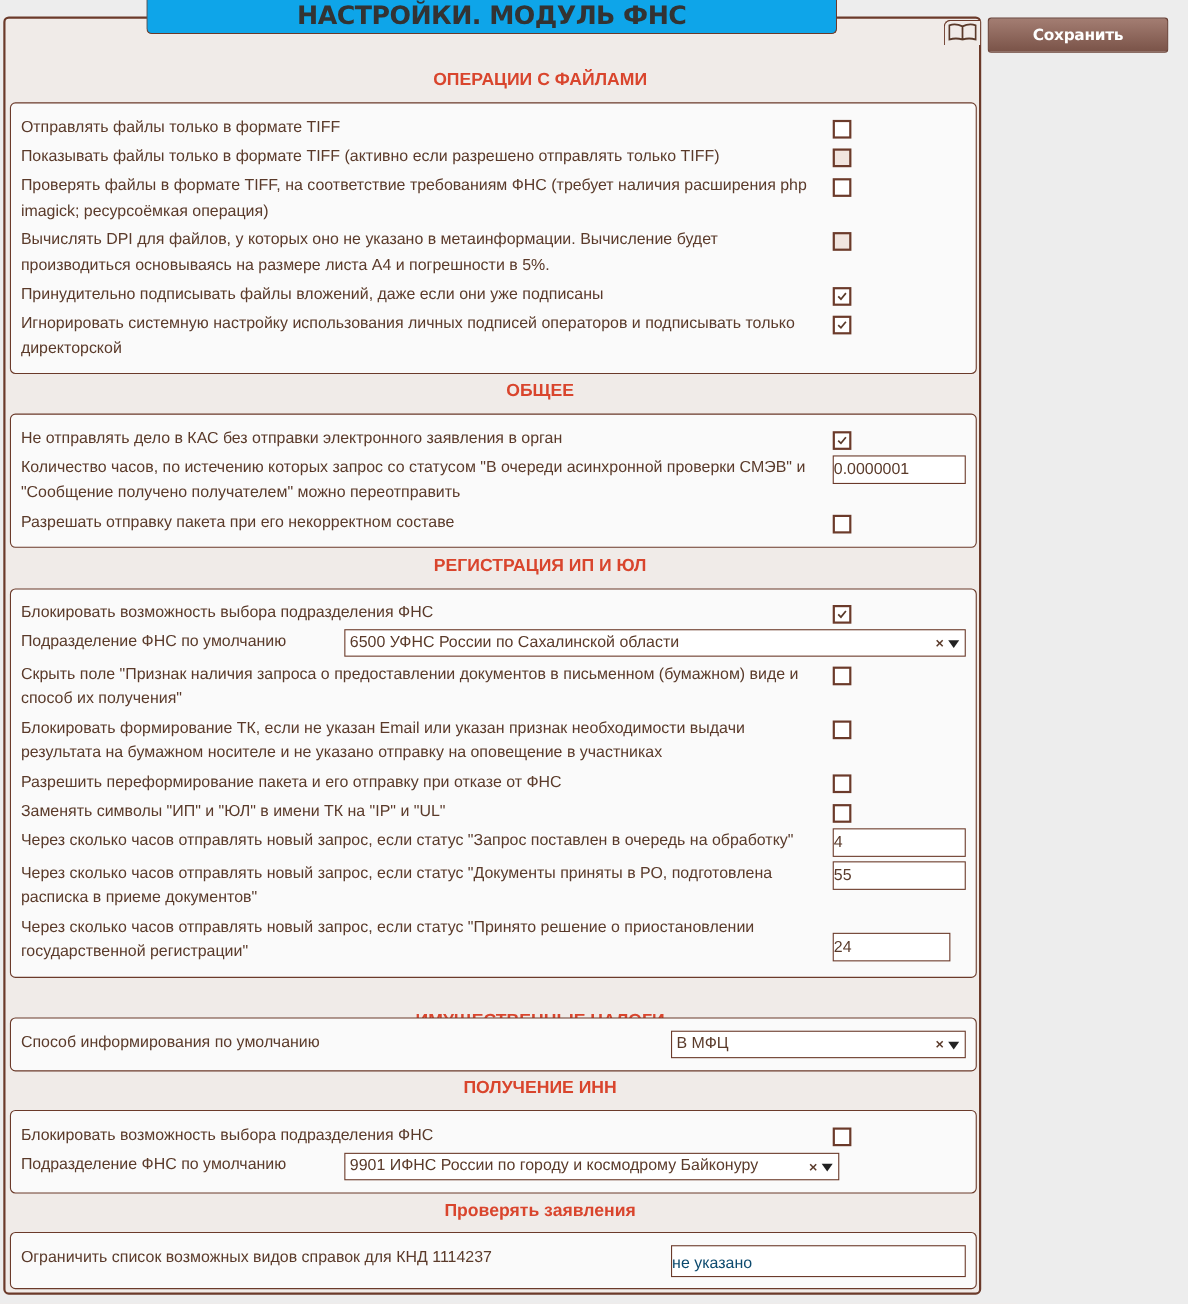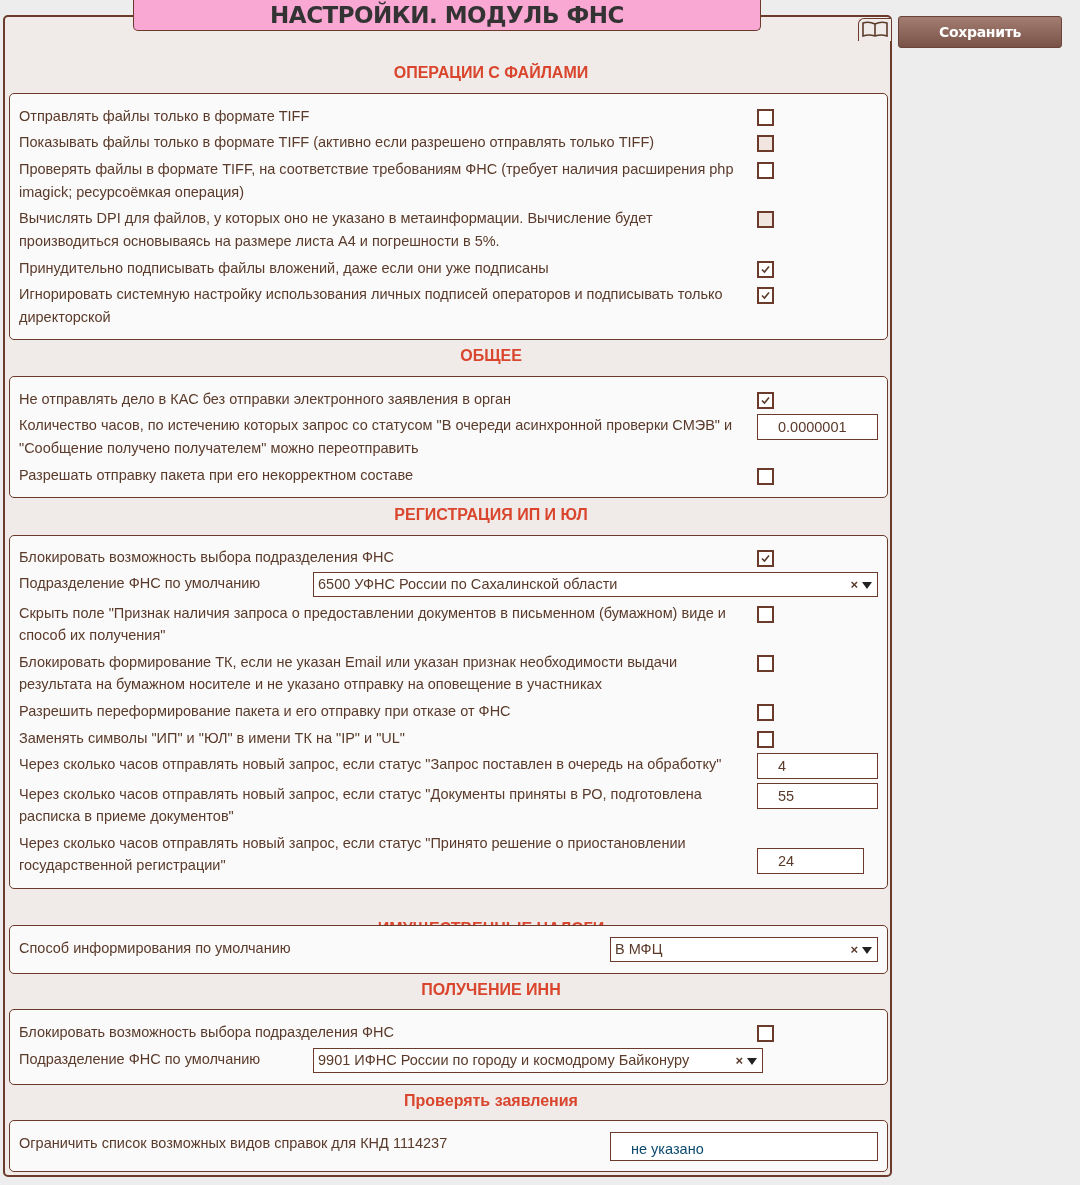--- a/index.html
+++ b/index.html
@@ -12,21 +12,21 @@
   }
   .panel {
     position: absolute; left: 3px; top: 15px; width: 889px; height: 1162px;
     background: #f0ebe8;
     border: 2px solid #6b3a2a;
     border-radius: 5px;
     box-sizing: border-box;
   }
   .title-box {
     position: absolute; left: 133px; top: 0; width: 628px; height: 31px;
-    background: #f9a8d4;
+    background: #0ea5e9;
     border: 1px solid #6b3a2a; border-top: none;
     border-radius: 0 0 5px 5px;
     box-sizing: border-box;
     text-align: center;
     font-family: "DejaVu Sans", sans-serif;
     font-weight: bold; font-size: 23px; letter-spacing: -0.5px;
     color: #333;
     line-height: 30px;
     z-index: 2;
   }
@@ -66,21 +66,21 @@
   .cb {
     position: absolute; left: 757px; width: 17px; height: 17px;
     border: 2px solid #6b3a2a; box-sizing: border-box;
     background: #fff; cursor: pointer;
   }
   .cb.dis { background: #f1e5df; }
   .cb svg { position: absolute; left: 2px; top: 2px; }
   .inp {
     position: absolute; height: 26px; box-sizing: border-box;
     border: 1px solid #6b3a2a; background: #fff;
-    font-size: 14.5px; line-height: 24px; padding-left: 20px;
+    font-size: 14.5px; line-height: 24px; padding-left: 0;
     color: #5a3a2a; cursor: text;
   }
   .inp.ph { color: #0c4a6e; }
   .sel {
     position: absolute; height: 25px; box-sizing: border-box;
     border: 1px solid #6b3a2a; background: #fff;
     font-size: 14.5px; line-height: 23px; padding-left: 4px;
     color: #5a3a2a; cursor: pointer;
   }
   .sel-val { color: #5a3a2a; }

